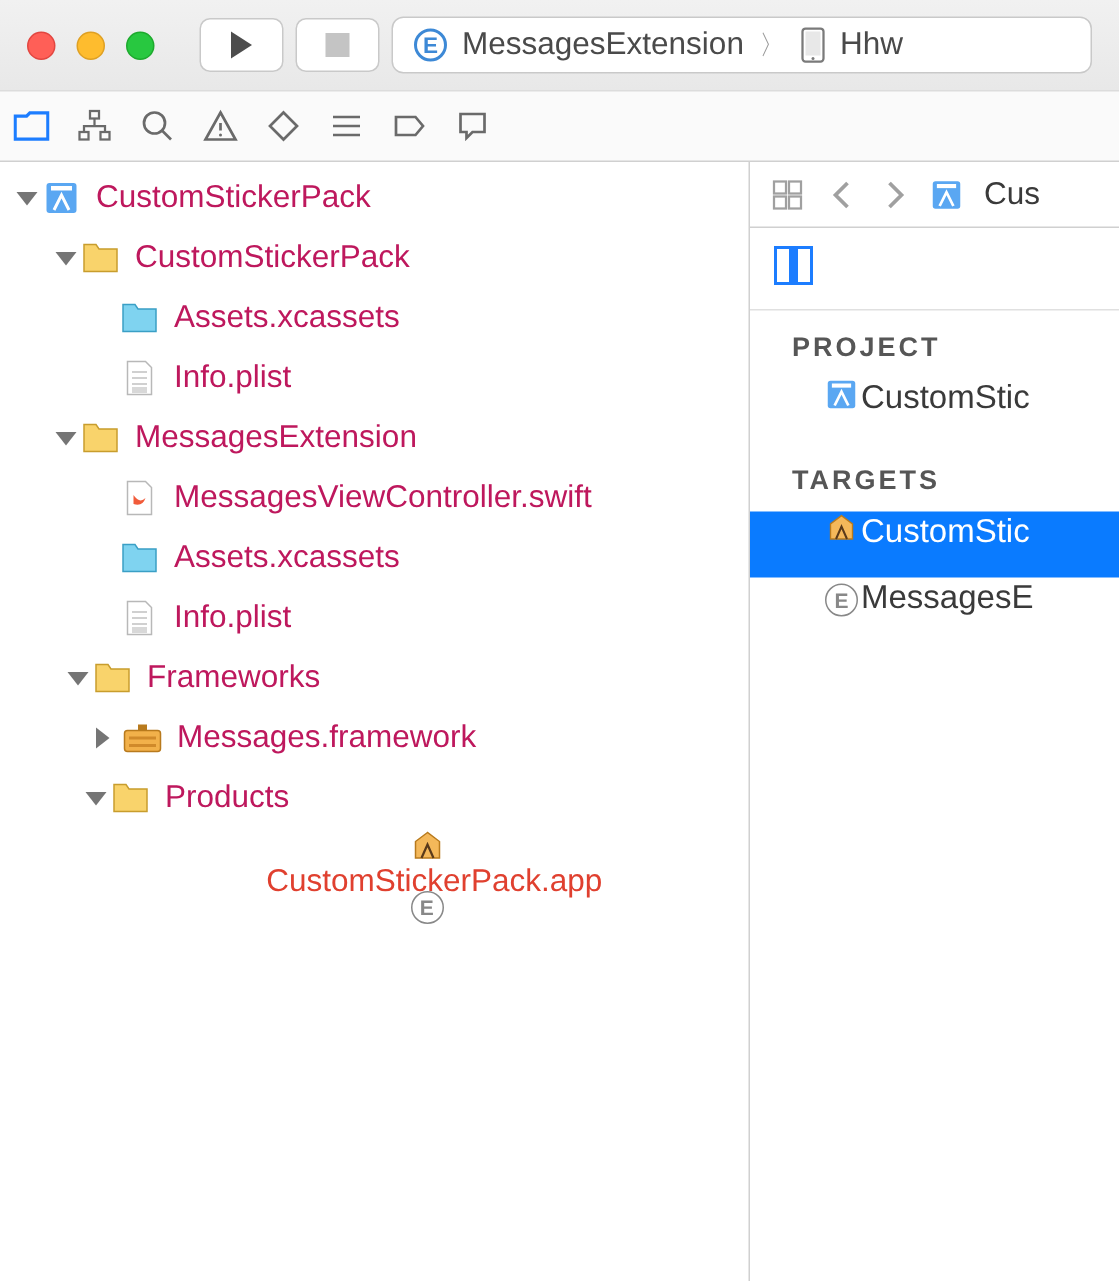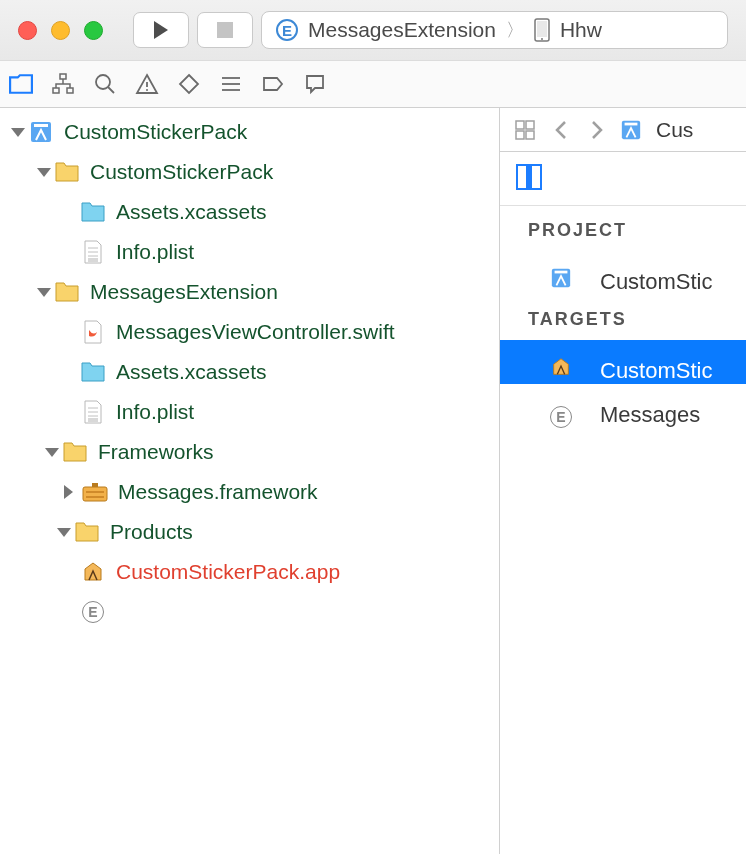--- a/index.html
+++ b/index.html
@@ -69,24 +69,24 @@
 }
 .tabrow .ticon.active { color:#0c7cff; }
 .tabrow .ticon svg { width:24px; height:24px; }
 
 
 .main { display:flex; height: calc(100% - 108px); background:#fff; }
 .navigator { width: 500px; border-right:1px solid #d0d0d0; background:#fff; padding-top:4px; overflow:hidden;}
 .editor { flex:1; background:#fff; overflow:hidden; }
 
 
-.row { display:flex; align-items:center; height:40px; font-size:21px; color:#14532d; white-space:nowrap; }
+.row { display:flex; align-items:center; height:40px; font-size:21px; color:#be185d; white-space:nowrap; }
 .row .disc { width:16px; display:inline-flex; justify-content:center; margin-right:2px;}
 .row .ic { width:26px; height:26px; display:inline-flex; align-items:center; justify-content:center; margin-right:10px;}
-.row.red { color:#e0402f; }
+.row.red { color:#e0402f;flex-direction:column; }
 
 .disc-tri {
   width:0;height:0;border-left:7px solid transparent;border-right:7px solid transparent;border-top:9px solid #757575;
 }
 .disc-tri.closed {
   width:0;height:0;border-top:7px solid transparent;border-bottom:7px solid transparent;border-left:9px solid #757575;
 }
 
 
 .ednav {
@@ -96,21 +96,21 @@
 }
 .ednav .nv { width:26px;height:26px;display:flex;align-items:center;justify-content:center;color:#a9a9a9;}
 .ednav .crumb { font-size:21px; color:#3a3a3a; margin-left:4px;}
 
 
 .panel { padding:12px 16px; border-bottom:1px solid #e0e0e0;}
 .panel .outline-btn { width:26px;height:26px;border:2px solid #1c7dff;display:inline-flex;align-items:center;justify-content:center;}
 .panel .outline-btn .bar{width:6px;height:100%;background:#1c7dff;}
 
 .section-h { font-size:18px; font-weight:600; letter-spacing:2px; color:#565656; padding:14px 0 10px 28px;}
-.trow { height:44px; display:flex; align-items:flex-end; padding-left:50px; gap:28px; font-size:22px;}
+.trow { height:44px; display:flex; align-items:flex-start; padding-left:50px; gap:2px; font-size:22px;}
 .trow.sel { background:#0a7bff; color:#fff;}
 .trow .tlabel { overflow:hidden; text-overflow:clip;}
 </style>
 </head>
 <body>
 
 <div class="titlebar">
   <div class="traffic-lights">
     <div class="tl red"></div>
     <div class="tl yellow"></div>
@@ -389,16 +389,16 @@
     <div class="section-h">TARGETS</div>
     <div class="trow sel">
       <span><svg width="22" height="22" viewBox="0 0 24 24">
             <path d="M12 3 L4 9 L4 20 L20 20 L20 9 Z" fill="#f4b85a" stroke="#b87a1d"></path>
             <path d="M8 20 L12 11 L16 20" stroke="#5a3a1a" stroke-width="1.5" fill="none"></path>
           </svg></span>
       <span class="tlabel">CustomStic</span>
     </div>
     <div class="trow">
       <span><span style="width:22px;height:22px;border:1.5px solid #888;border-radius:50%;display:inline-flex;align-items:center;justify-content:center;color:#888;font-size:14px;font-weight:600;">E</span></span>
-      <span class="tlabel">Messages</span>
+      <span class="tlabel">MessagesE</span>
     </div>
   </div>
 </div>
 
 </body></html>

